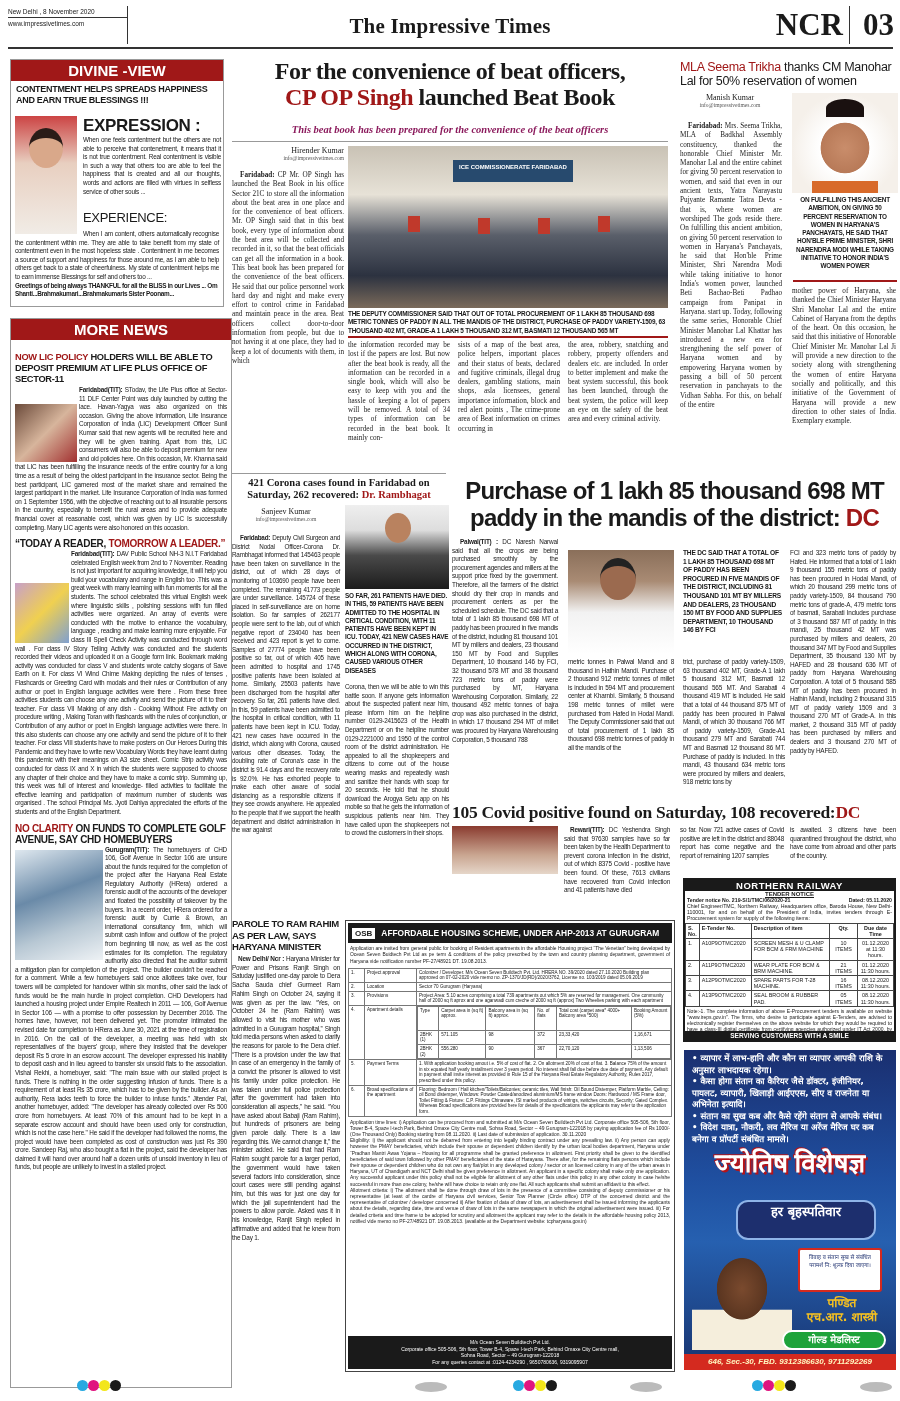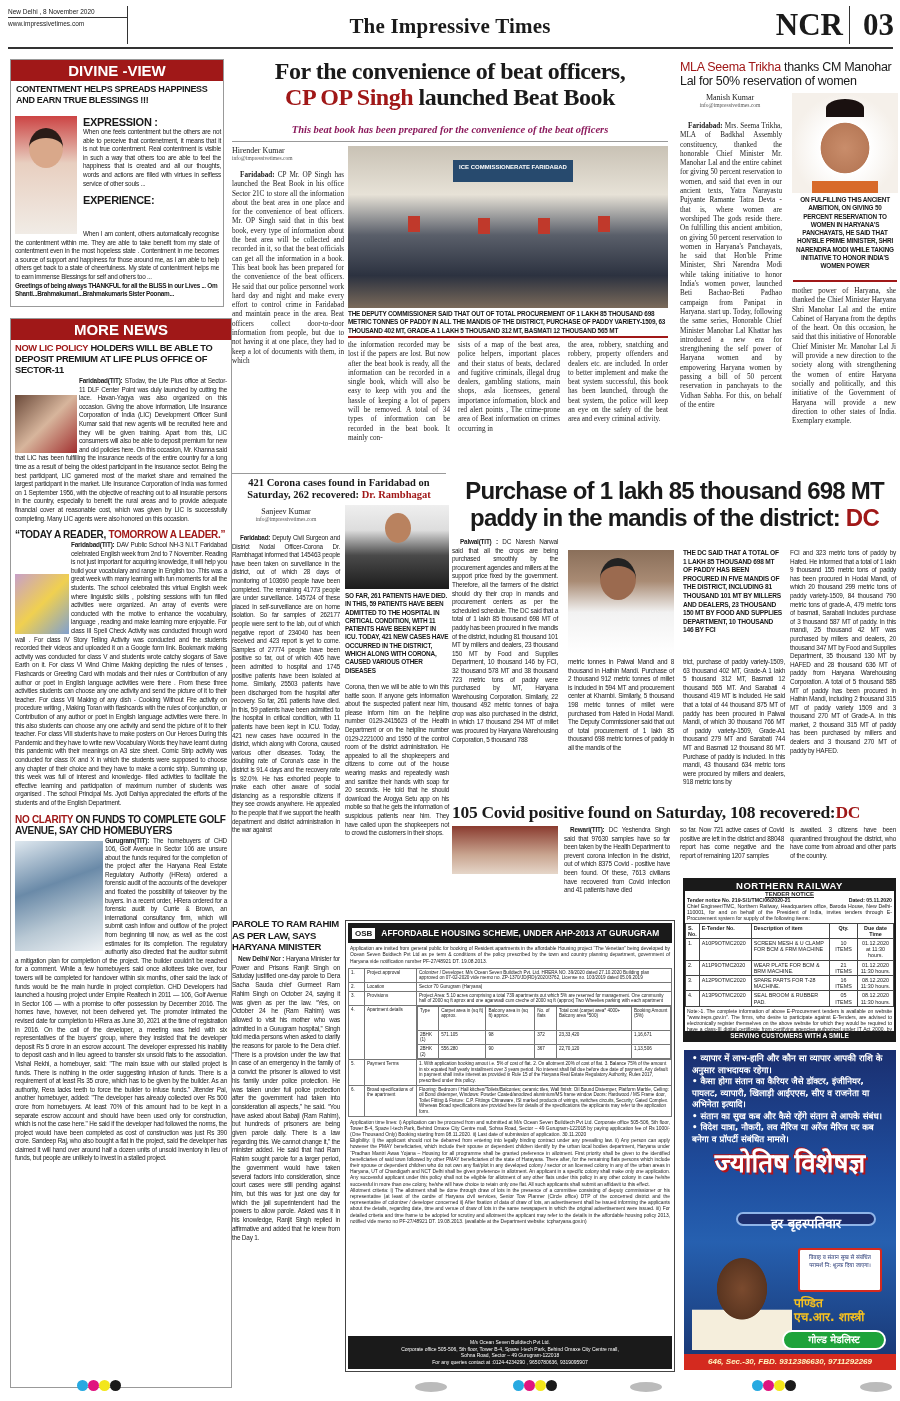--- a/index.html
+++ b/index.html
@@ -39,32 +39,32 @@
 <div class="abs" id="mast-page">03</div>
 <div class="rule" style="left:8px;top:47px;width:885px;height:2px"></div>
 
 <div class="box" style="left:10px;top:59px;width:214px;height:248px">
   <div class="box-head">DIVINE -VIEW</div>
   <div class="sub-head" style="padding:3px 5px 0;font-size:9px">CONTENTMENT HELPS SPREADS HAPPINESS AND EARN TRUE BLESSINGS !!!</div>
   <div class="photo" style="left:4px;top:56px;width:62px;height:118px;background:linear-gradient(180deg,#c44 0%,#e8cfc0 40%,#f1ece6 100%)">
     <div style="position:absolute;left:14px;top:12px;width:34px;height:40px;border-radius:50%;background:#d9a88a;border-top:10px solid #2b1c18"></div>
   </div>
   <div style="position:absolute;left:72px;top:56px;width:138px">
-    <div class="cond" style="font-weight:bold;font-size:11px">EXPRESSION :</div>
+    <div class="cond" style="font-weight:bold;font-size:17px">EXPRESSION :</div>
     <div class="txts">When one feels contentment but the others are not able to perceive that contenetment, it means that it is not true contentment. Real contentment is visible in such a way that others too are able to feel the happiness that is created and all our thoughts, words and actions are filled with virtues in selfless service of other souls ...</div>
-    <div class="cond" style="font-weight:bold;font-size:11px;margin-top:6px">EXPERIENCE:</div>
+    <div class="cond" style="font-weight:normal;font-size:13px;margin-top:14px">EXPERIENCE:</div>
   </div>
   <div class="txts" style="position:absolute;left:4px;top:170px;width:204px;text-indent:68px">When I am content, others automatically recognise the contentment within me. They are able to take benefit from my state of contentment even in the most hopeless state . Contentment in me becomes a source of support and happiness for those around me, as I am able to help others get back to a state of cheerfulness. My state of contentment helps me to earn immense Blessings for self and others too ...</div>
   <div class="cond" style="position:absolute;left:4px;top:222px;width:204px;font-weight:bold;font-size:6.4px;line-height:8.4px">Greetings of being always THANKFUL for all the BLISS in our Lives ... Om Shanti...Brahmakumari...Brahmakumaris Sister Poonam...</div>
 </div>
 
 <div class="box" style="left:10px;top:318px;width:222px;height:1070px;overflow:hidden">
   <div class="box-head">MORE NEWS</div>
 
-  <div class="sub-head" style="padding:3px 4px 1px">
+  <div class="sub-head" style="padding:12px 4px 1px">
     <span class="red">NOW LIC POLICY</span>
     <span>HOLDERS WILL BE ABLE TO DEPOSIT PREMIUM AT LIFE PLUS OFFICE OF SECTOR-11</span>
   </div>
   <div style="padding:0 4px;position:relative">
     <div class="photo" style="position:absolute;left:4px;top:18px;width:62px;height:58px;background:linear-gradient(135deg,#6b4a3a,#d7b59c 50%,#a23030)"></div>
     <div class="txts">
       <div style="float:left;width:64px;height:58px;margin-top:18px"></div>
       <b>Faridabad(TIT):</b> <span>STodav, the Life Plus office at Sector-11 DLF Center Point was duly launched by cutting the lace. Havan-Yagya was also organized on this occasion. Giving the above information, Life Insurance Corporation of India (LIC) Development Officer Sunil Kumar said that new agents will be recruited here and they will be given training. Apart from this, LIC consumers will also be able to deposit premium for new and old policies here. On this occasion, Mr. Khanna said that LIC has been fulfilling the insurance needs of the entire country for a long time as a result of being the oldest participant in the insurance sector. Being the best participant, LIC garnered most of the market share and remained the largest participant in the market. Life Insurance Corporation of India was formed on 1 September 1956, with the objective of reaching out to all insurable persons in the country, especially to benefit the rural areas and to provide adequate financial cover at reasonable cost, which was given by LIC Is successfully completing. Many LIC agents were also honored on this occasion.</span>
     </div>
   </div>
@@ -96,21 +96,21 @@
 
 <div class="abs" style="left:230px;top:58px;width:440px;text-align:center">
   <div style="font-size:24px;font-weight:bold;line-height:26px;letter-spacing:-0.5px">For the convenience of beat officers,</div>
   <div style="font-size:24px;font-weight:bold;line-height:26px;letter-spacing:-0.5px">
     <span class="red">CP OP Singh</span>
     <span>launched Beat Book</span>
   </div>
   <div style="font-size:10.5px;font-style:italic;font-weight:bold;color:#8b1a5c;margin-top:14px">This beat book has been prepared for the convenience of the beat officers</div>
 </div>
 <div class="rule" style="left:232px;top:141px;width:436px;height:1px;background:#999"></div>
-<div class="abs" style="left:232px;top:146px;width:112px;text-align:left">
+<div class="abs" style="left:232px;top:146px;width:112px;text-align:right">
   <div style="font-size:8px">Hirender Kumar</div>
   <div style="font-size:5.5px;color:#555">info@impressivetimes.com</div>
 </div>
 <div class="abs txt" style="left:232px;top:171px;width:112px;text-indent:8px">
   <b>Faridabad:</b> <span>CP Mr. OP Singh has launched the Beat Book in his office Sector 21C to store all the information about the beat area in one place and for the convenience of beat officers. Mr. OP Singh said that in this beat book, every type of information about the beat area will be collected and recorded in it, so that the beat officials can get all the information in a book. This beat book has been prepared for the convenience of the beat officers. He said that our police personnel work hard day and night and make every effort to control crime in Faridabad and maintain peace in the area. Beat officers collect door-to-door information from people, but due to not having it at one place, they had to keep a lot of documents with them, in which</span>
 </div>
 <div class="photo" style="left:348px;top:146px;width:320px;height:162px;background:linear-gradient(180deg,#c9c2b5 0%,#e7e2d7 30%,#5a5f6a 55%,#2c3240 80%,#7a6a5a 100%)">
   <div style="position:absolute;left:105px;top:14px;width:120px;height:22px;background:#274a6e;color:#fff;font-family:'Liberation Sans',sans-serif;font-weight:bold;font-size:6px;text-align:center;line-height:8px;padding-top:3px">ICE COMMISSIONERATE FARIDABAD</div>
   <div style="position:absolute;left:60px;top:70px;width:12px;height:16px;background:#c0392b"></div>
   <div style="position:absolute;left:130px;top:72px;width:12px;height:16px;background:#c0392b"></div>
@@ -325,24 +325,24 @@
 </div>
 
 <div class="abs" style="left:684px;top:1050px;width:212px;height:320px;background:linear-gradient(180deg,#1a2f70 0%,#1f4fa0 40%,#2660b0 60%,#183470 100%);overflow:hidden">
   <div style="color:#fff;font-family:'DejaVu Sans',sans-serif;font-weight:bold;font-size:8.6px;line-height:11.5px;padding:3px 8px">
     <div>• <span>व्यापार में लाभ-हानि और कौन सा व्यापार आपकी राशि के अनुसार लाभदायक रहेगा।</span></div>
     <div>• <span>कैसा होगा संतान का कैरियर जैसे डॉक्टर, इंजीनियर, पायलट, व्यापारी, खिलाड़ी आईएएस, सीए व राजनेता या अभिनेता इत्यादि।</span></div>
     <div>• <span>संतान का सुख कब और कैसे रहेंगे संतान से आपके संबंध।</span></div>
     <div>• <span>विदेश यात्रा, नौकरी, लव मैरिज या अरेंज मैरिज घर कब बनेगा व प्रॉपर्टी संबंधित मामले।</span></div>
   </div>
   <div style="text-align:center;color:#fff;font-weight:bold;font-size:26px;line-height:32px;text-shadow:2px 2px 0 #b4141a,-1px -1px 0 #b4141a">ज्योतिष विशेषज्ञ</div>
-  <div style="position:absolute;left:52px;top:162px;width:140px;height:14px;background:#1d2f6e;border:2px solid #8fb4e8;color:#fff;text-align:center;font-family:'DejaVu Sans',sans-serif;font-weight:bold;font-size:13px;line-height:20px;border-radius:12px">हर बृहस्पतिवार</div>
+  <div style="position:absolute;left:52px;top:150px;width:140px;height:40px;background:#1d2f6e;border:2px solid #8fb4e8;color:#fff;text-align:center;font-family:'DejaVu Sans',sans-serif;font-weight:bold;font-size:13px;line-height:20px;border-radius:12px">हर बृहस्पतिवार</div>
   <div style="position:absolute;left:8px;top:198px;width:100px;height:102px;background:radial-gradient(ellipse at 50% 40%,#7a4a2e 0%,#5a3520 35%,transparent 36%),linear-gradient(180deg,transparent 60%,#f5eedc 61%)"></div>
   <div style="position:absolute;left:114px;top:198px;width:84px;height:44px;background:#fff;border:2px solid #d42a1f;font-family:'DejaVu Sans',sans-serif;font-size:5.5px;line-height:8px;text-align:center;padding:3px 2px;color:#1d2f6e;border-radius:3px">विवाह व संतान सुख से संबंधित परामर्श नि: शुल्क दिया जाएगा।</div>
-  <div style="position:absolute;left:110px;top:246px;width:96px;font-family:'DejaVu Sans',sans-serif;font-weight:bold;color:#f5c020;font-size:12px;line-height:14px">
+  <div style="position:absolute;left:110px;top:246px;width:96px;text-align:center;font-family:'DejaVu Sans',sans-serif;font-weight:bold;color:#f5c020;font-size:12px;line-height:14px">
     <div>पण्डित</div>
     <div>एच.आर. शास्त्री</div>
   </div>
   <div style="position:absolute;left:98px;top:280px;width:104px;height:20px;background:#1ea33a;border:2px solid #fff;border-radius:10px;color:#fff;text-align:center;font-family:'DejaVu Sans',sans-serif;font-weight:bold;font-size:10px;line-height:16px">गोल्ड मेडलिस्ट</div>
   <div style="position:absolute;left:0;right:0;bottom:0;height:16px;background:#d42a1f;color:#fff7c0;font-family:'Liberation Sans',sans-serif;font-weight:bold;font-style:italic;font-size:8px;line-height:16px;text-align:center">646, Sec.-30, FBD. 9312386630, 9711292269</div>
 </div>
 
 <div>
   <div class="dot" style="left:77px;top:1380px;background:#27a9e1"></div>
   <div class="dot" style="left:88px;top:1380px;background:#e0157f"></div>

